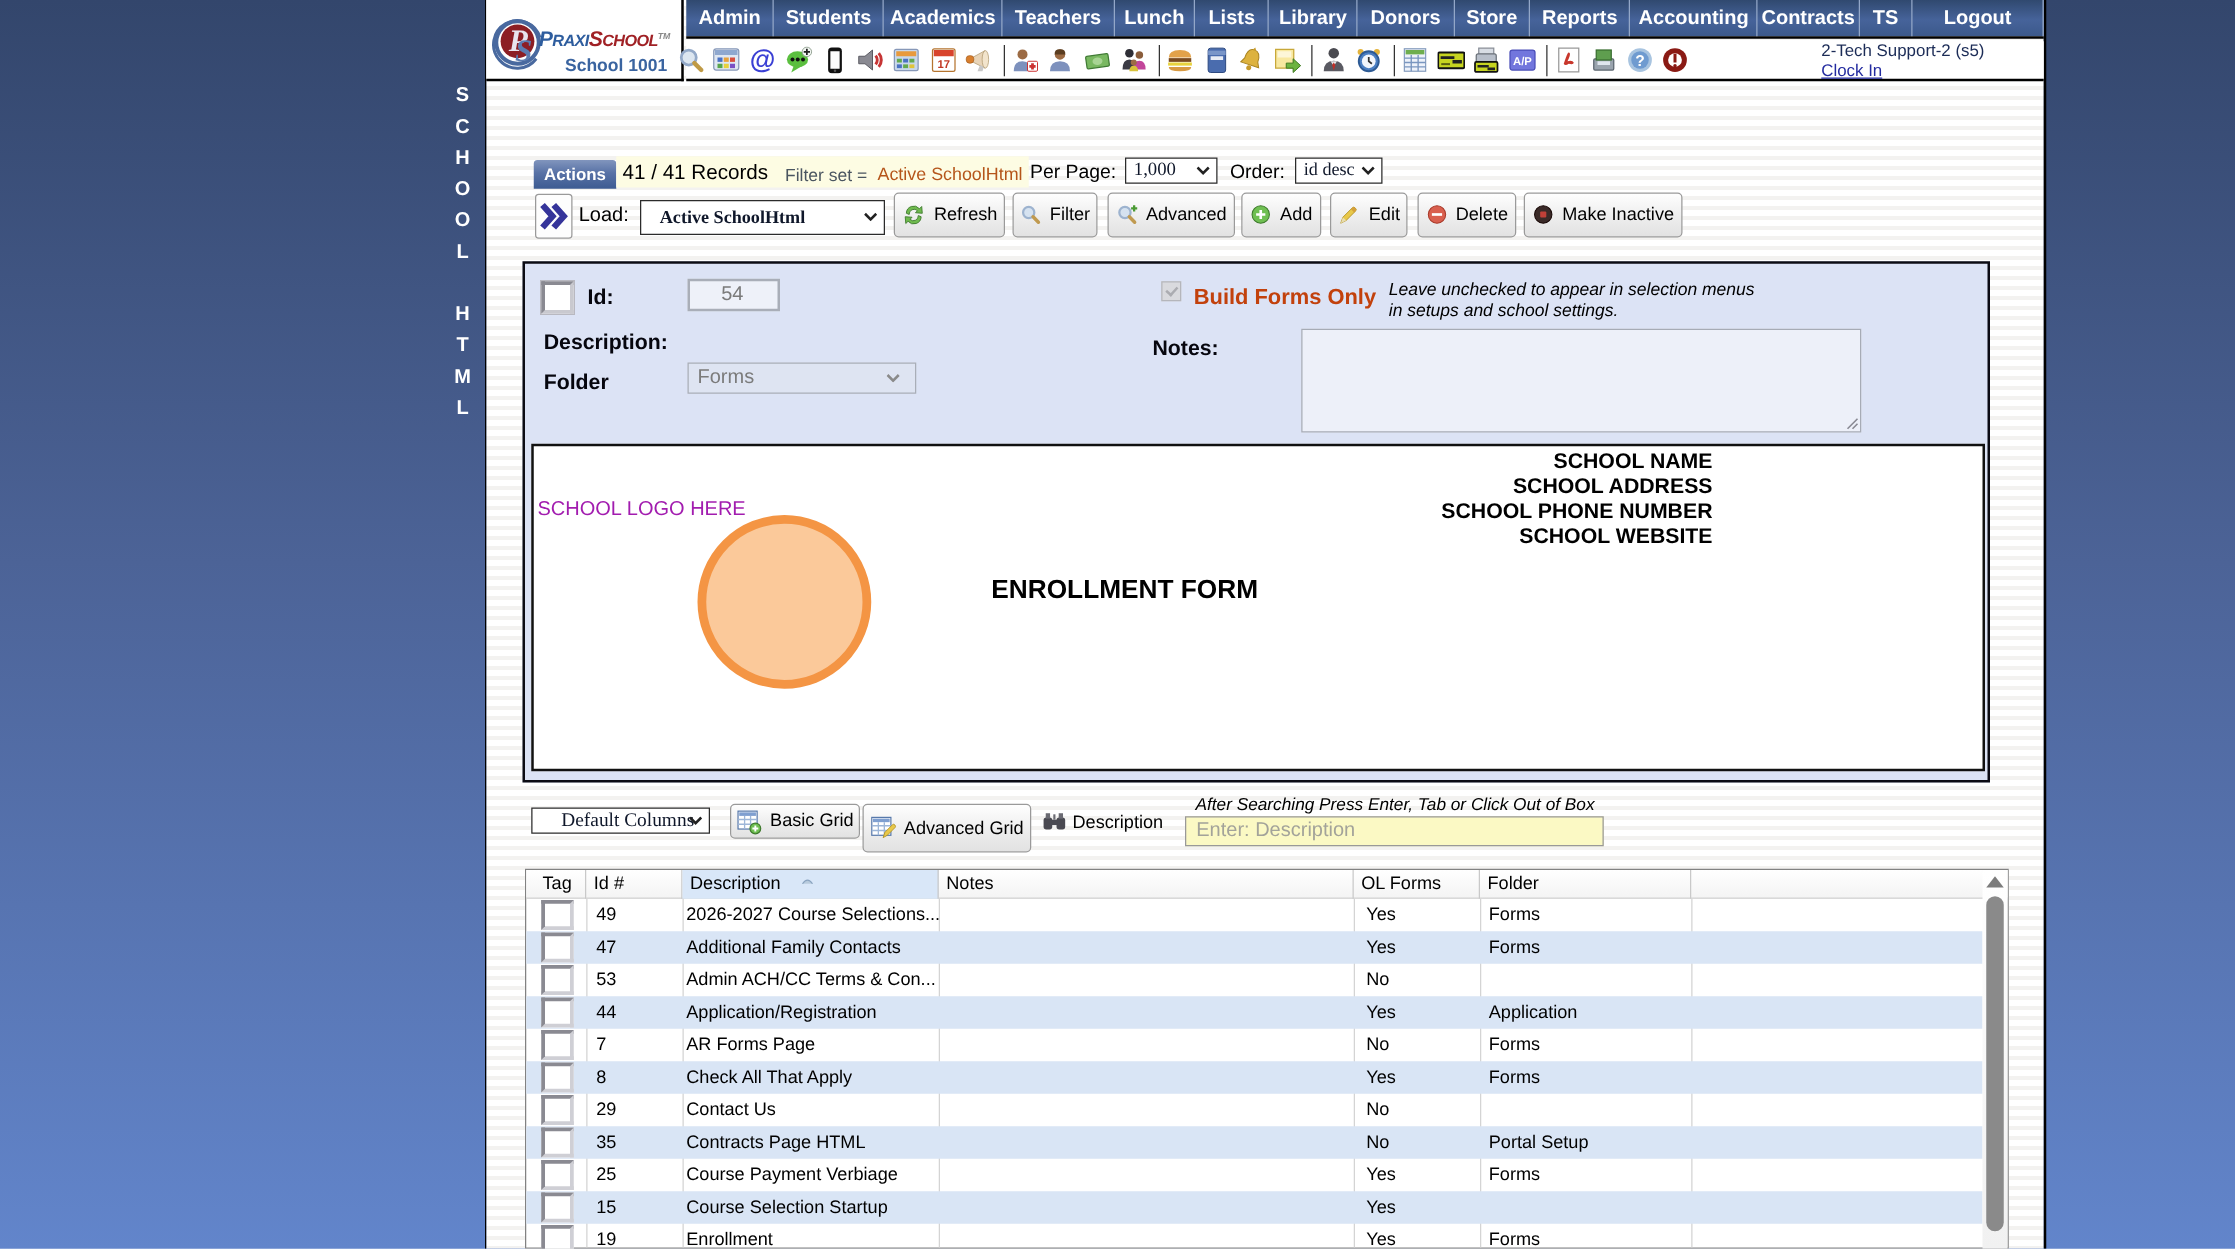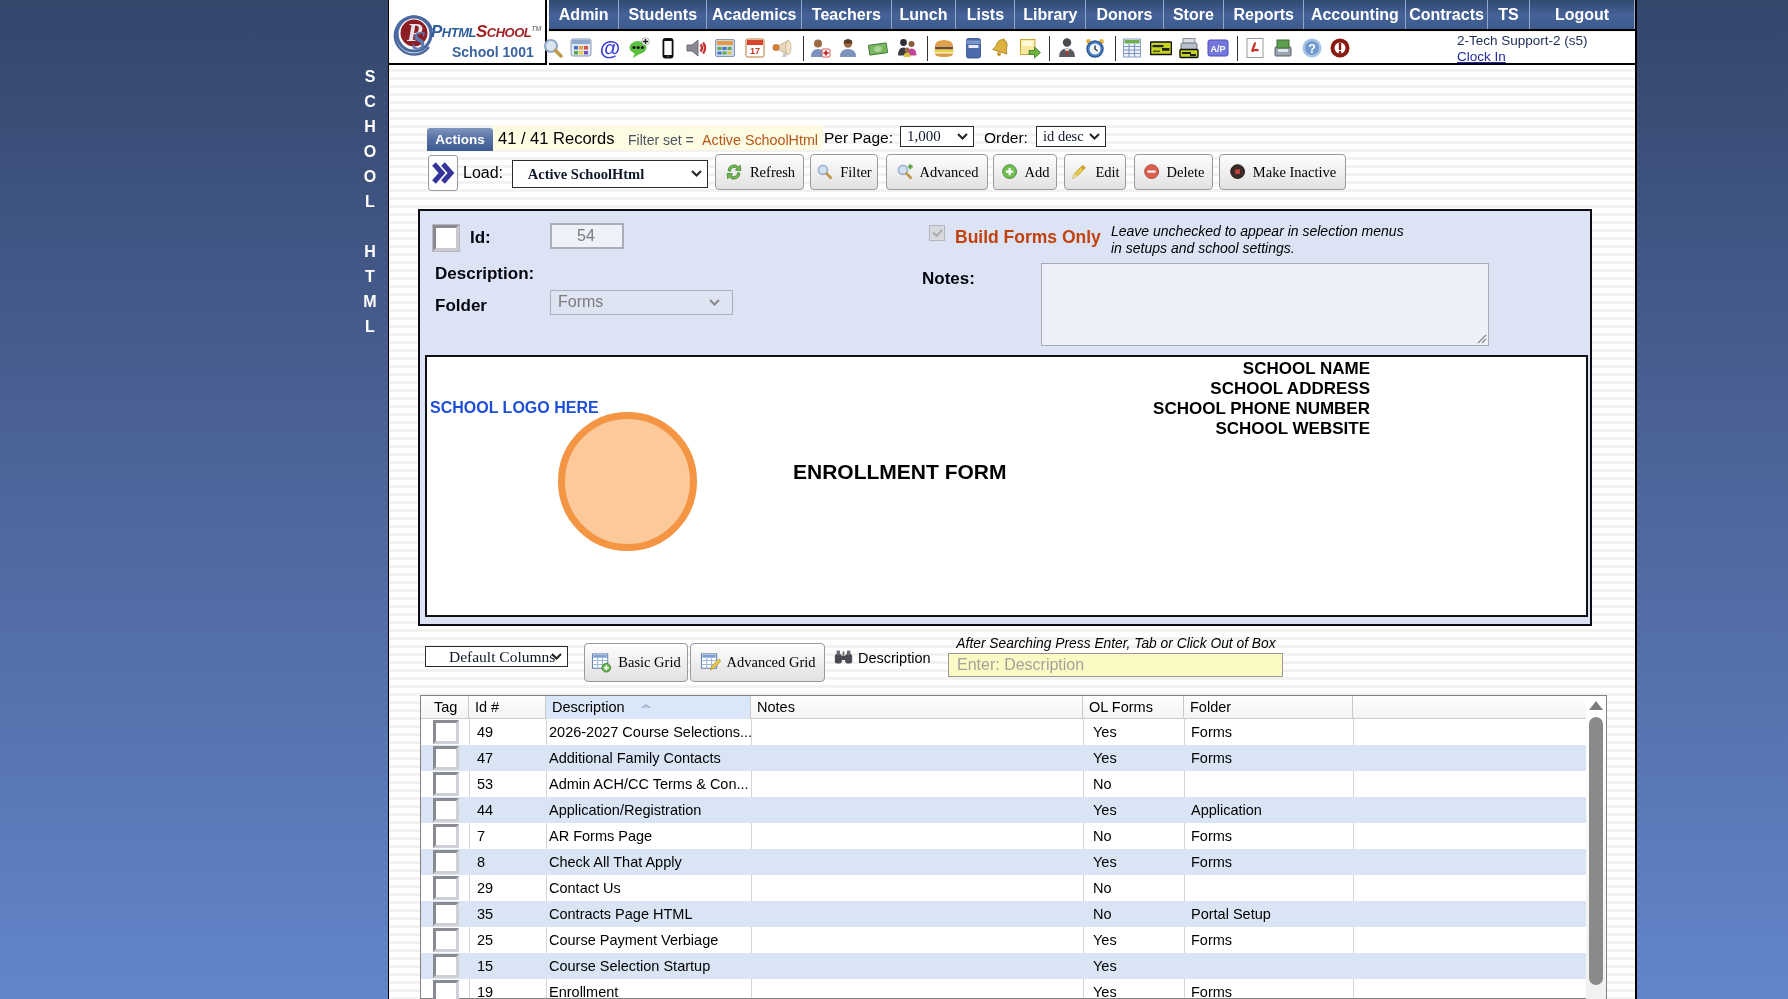--- a/index.html
+++ b/index.html
@@ -29,33 +29,33 @@
 #pill .chk:after { content:""; position:absolute; left:5px; top:5px; width:8px; height:4px; border-left:3px solid #fff; border-bottom:3px solid #fff; transform:rotate(-48deg); }
 #actions-tab { position:absolute; left:38px; top:128px; width:66px; height:23px; background:linear-gradient(180deg,#8195bd 0%,#5872a6 45%,#3d5b92 100%); border-radius:3px 3px 0 0; color:#fff; font-weight:bold; font-size:13.5px; text-align:center; line-height:23px; }
 #recstrip { position:absolute; left:104px; top:125px; width:330px; height:25px; background:#fdfce3; }
 #recstrip .r1 { position:absolute; left:5px; top:4px; font-size:16.5px; color:#000; }
 #recstrip .r2 { position:absolute; left:135px; top:7px; font-size:14px; color:#4a5560;text-align:right; }
 #recstrip .r3 { position:absolute; left:209px; top:7px; font-size:14.3px; color:#b5551a; }
 .lbl { position:absolute; font-size:15.5px; color:#000; }
 .selbox { position:absolute; background:#fff; border:1px solid #2b2b2b; font-size:15px; color:#0f172a; white-space:nowrap;font-family:Liberation Serif, serif; }
 .chev { position:absolute; right:5px; width:11px; height:7px; fill:none; stroke:#222; stroke-width:2; top:50%; margin-top:-4px; }
 #chevbtn { position:absolute; left:39px; top:155px; width:30px; height:36px; background:#fdfdfd; border:1px solid #9a9a9a; border-radius:3px; }
-.btn { position:absolute; top:154px; height:36px; background:linear-gradient(180deg,#fefefe,#ececec 60%,#e2e2e2); border:1px solid #9a9a9a; border-radius:4px; font-size:14.5px; color:#000; display:flex; align-items:center; justify-content:center; gap:6px;font-family:Liberation Serif, serif; }
+.btn { position:absolute; top:154px; height:36px; background:linear-gradient(180deg,#fefefe,#ececec 60%,#e2e2e2); border:1px solid #9a9a9a; border-radius:4px; font-size:14.5px; color:#000; display:flex; align-items:center; justify-content:center; gap:6px; }
 .btn svg { flex:0 0 auto; }
 #panel { position:absolute; left:29px; top:209px; width:1174px; height:417px; background:#dce3f5; border:2px solid #0c0c14; }
 #panel .cb { position:absolute; left:13px; top:14px; width:26px; height:26px; background:#fff; border:3px solid; border-color:#8a8a92 #c9c9cf #c9c9cf #8a8a92; box-shadow:0 0 0 1px #b8b8c0; }
 #panel .blab { position:absolute; font-weight:bold; font-size:17px; color:#06060e; }
 .inp { position:absolute; background:#eef1f9; border:2px solid #a9aeb8; color:#7b7b7b; font-size:16px; padding-left:7px; }
 #panel .gcb { position:absolute; left:509px; top:14px; width:16px; height:16px; background:#d9dade; border:1px solid #b5b6bb; }
 #panel .gcb:after { content:""; position:absolute; left:3px; top:3px; width:7px; height:4px; border-left:2px solid #abacb1; border-bottom:2px solid #abacb1; transform:rotate(-48deg); }
 #panel .bfo { position:absolute; left:535px; top:16px; font-weight:bold; font-size:17.5px; color:#c2410c; }
 #panel .ital { position:absolute; left:691px; top:12px; font-style:italic; font-size:14px; color:#000; line-height:16.5px; }
 #panel .ta { position:absolute; left:621px; top:52px; width:448px; height:83px; background:#edf0f9; border:1px solid #a6abb5; }
 #prev { position:absolute; left:5px; top:144px; width:1163px; height:262px; background:#fff; border:2px solid #111; }
-#prev .logohere { position:absolute; left:3px; top:42px; font-weight:bold; font-size:16px; color:#1d4ed8; }
+#prev .logohere { position:absolute; left:3px; top:42px; font-weight:normal; font-size:16px; color:#a21caf; }
 #prev .circ { position:absolute; left:131px; top:55px; width:139px; height:139px; border-radius:50%; background:#fbc99a; border:7px solid #f49544; }
 #prev .rtxt { position:absolute; right:216px; top:2px; text-align:right; font-weight:bold; font-size:17px; line-height:20px; color:#000; }
 #prev .ef { position:absolute; left:366px; top:103px; font-weight:bold; font-size:21px; color:#000; }
 #grid { position:absolute; left:31px; top:695px; width:1187px; height:304px; background:#fff; border:1px solid #828282; }
 #grid .hdr { position:absolute; left:0; top:0; right:0; height:23px; background:linear-gradient(180deg,#ffffff,#f4f4f4); border-bottom:1px solid #cdcdcd; font-size:14.5px; color:#000; }
 #grid .hc { position:absolute; top:0; height:23px; line-height:23px; padding-left:8px; border-right:1px solid #c9c9c9; white-space:nowrap; overflow:hidden; }
 #grid .row { position:absolute; left:0; width:1165px; height:26px; font-size:14.5px; color:#000; }
 #grid .row.alt { background:#d9e5f5; }
 #grid .vline { position:absolute; top:23px; bottom:0; width:1px; background:#d4d4d4; }
 #grid .rcb { position:absolute; left:12px; top:1px; width:26px; height:24px; background:#fff; border:3px solid; border-color:#8a8a92 #cfcfd5 #cfcfd5 #8a8a92; }
@@ -69,21 +69,21 @@
 <div id="side-letters">S<br>C<br>H<br>O<br>O<br>L<br><br>H<br>T<br>M<br>L</div>
 <div id="content">
   <div id="logobox">
     <svg id="emblem" width="46" height="56" viewBox="0 0 46 56">
       <circle cx="22" cy="28" r="17" fill="none" stroke="#49699f" stroke-width="3.2"></circle>
       <path d="M40 24 A19 19 0 1 0 37 41" fill="none" stroke="#49699f" stroke-width="2.4"></path>
       <circle cx="22" cy="27" r="13.5" fill="#8c1e24"></circle>
       <text x="15" y="35" font-family="Liberation Serif" font-style="italic" font-weight="bold" font-size="25" fill="#e8e4ee">P</text>
       <text x="20" y="43" font-family="Liberation Serif" font-style="italic" font-weight="bold" font-size="25" fill="#5c7cb0">S</text>
     </svg>
-    <div id="ptext"><span class="px">P<span class="sm">HTML</span></span><span class="sx">S<span class="sm">CHOOL</span></span><span class="tm">TM</span></div>
+    <div id="ptext"><span class="px">P<span class="sm">RAXI</span></span><span class="sx">S<span class="sm">CHOOL</span></span><span class="tm">TM</span></div>
     <div id="s1001">School 1001</div>
   </div>
   <div id="nav">
       <div class="ni" style="width: 70.5px;">Admin</div>
       <div class="ni" style="width: 88px;">Students</div>
       <div class="ni" style="width: 95px;">Academics</div>
       <div class="ni" style="width: 89.5px;">Teachers</div>
       <div class="ni" style="width: 65px;">Lunch</div>
       <div class="ni" style="width: 59px;">Lists</div>
       <div class="ni" style="width: 71px;">Library</div>
@@ -335,21 +335,21 @@
     <div id="prev">
       <div class="logohere">SCHOOL LOGO HERE</div>
       <div class="circ"></div>
       <div class="rtxt">SCHOOL NAME<br>SCHOOL ADDRESS<br>SCHOOL PHONE NUMBER<br>SCHOOL WEBSITE</div>
       <div class="ef">ENROLLMENT FORM</div>
     </div>
   </div>
   <div class="selbox" style="left:36px; top:646px; width:143px; height:21px; line-height:19px; font-size:15.5px; padding-left:23px;">Default Columns<svg class="chev" viewBox="0 0 11 7">
         <path d="M1 1 L5.5 5.5 L10 1"></path>
       </svg></div>
-  <div class="btn" id="b-basic" style="left:195px; top:643px; width:104px; height:39px;"><svg width="21" height="21" viewBox="0 0 22 22">
+  <div class="btn" id="b-basic" style="left:195px; top:643px; width:104px; height:28px;"><svg width="21" height="21" viewBox="0 0 22 22">
         <rect x="1.5" y="2" width="16" height="15" fill="#fff" stroke="#5577aa"></rect>
         <rect x="2.5" y="3" width="14" height="3" fill="#7f9fd0"></rect>
         <path d="M1.5 9h16M1.5 13h16M7 6v11M12 6v11" stroke="#9db6d8" stroke-width="1.1"></path>
         <circle cx="16" cy="16.5" r="4.5" fill="#6fbf52" stroke="#3f7a2e"></circle>
         <path d="M16 14v5M13.5 16.5h5" stroke="#fff" stroke-width="1.6"></path>
       </svg>Basic Grid</div>
   <div class="btn" id="b-advg" style="left:301px; top:643px; width:135px; height:39px;"><svg width="21" height="21" viewBox="0 0 22 22">
         <rect x="1.5" y="2" width="16" height="15" fill="#fff" stroke="#5577aa"></rect>
         <rect x="2.5" y="3" width="14" height="3" fill="#7f9fd0"></rect>
         <path d="M1.5 9h16M1.5 13h16M7 6v11M12 6v11" stroke="#9db6d8" stroke-width="1.1"></path>

